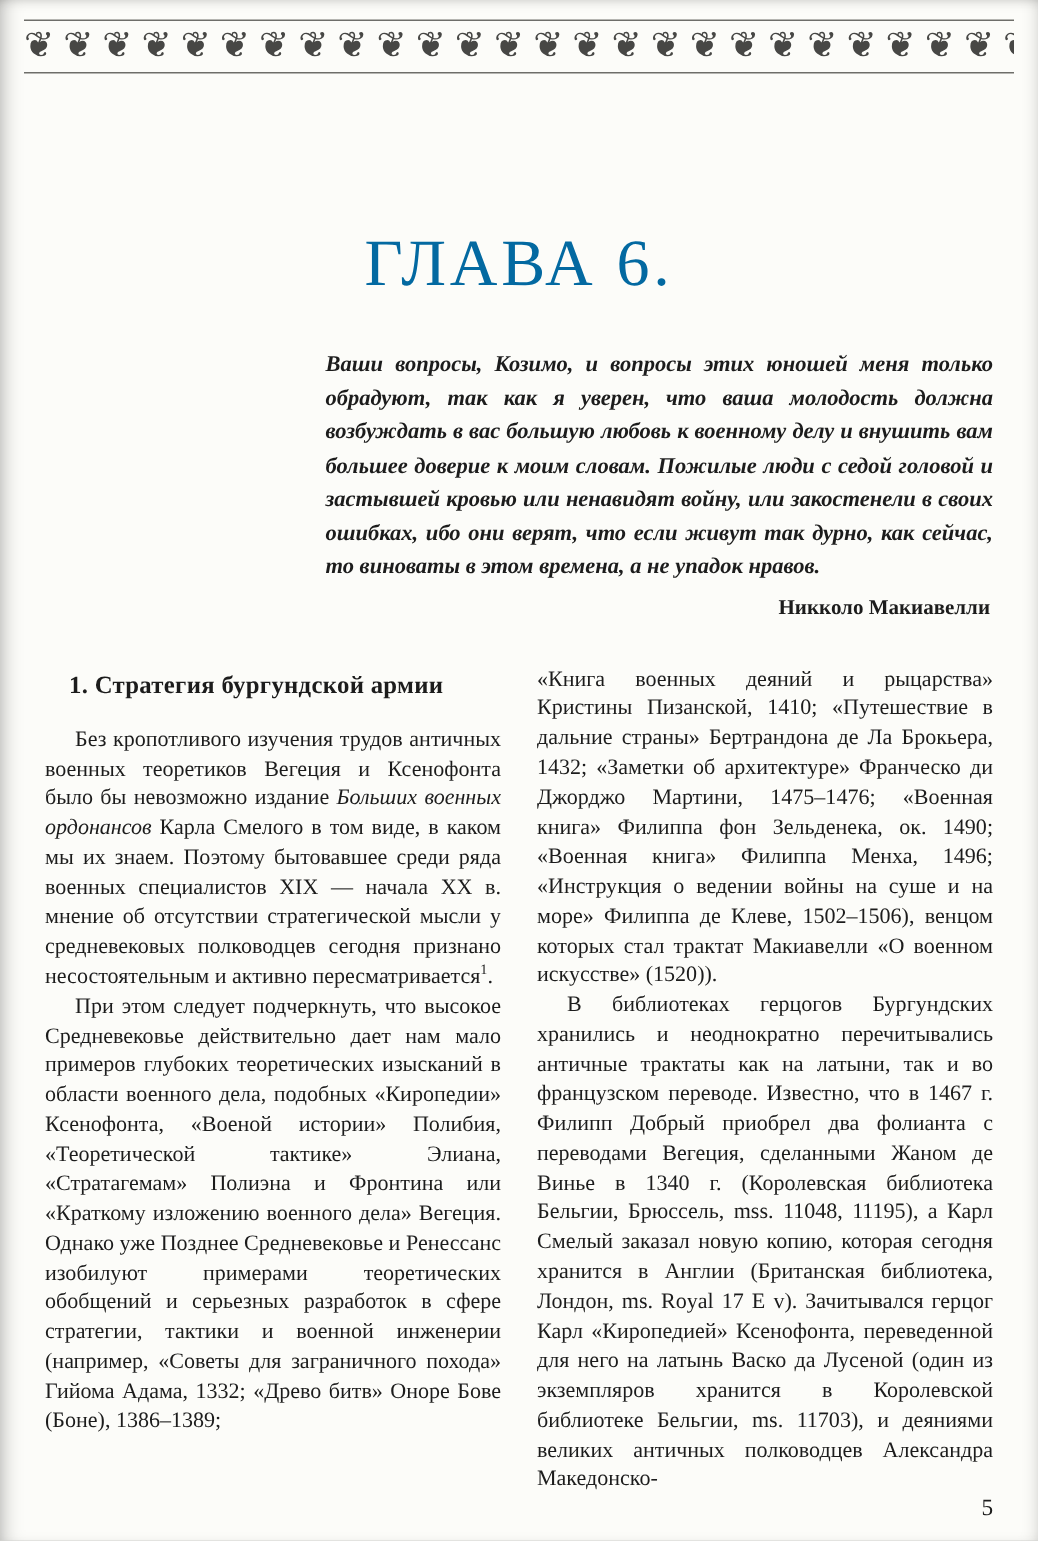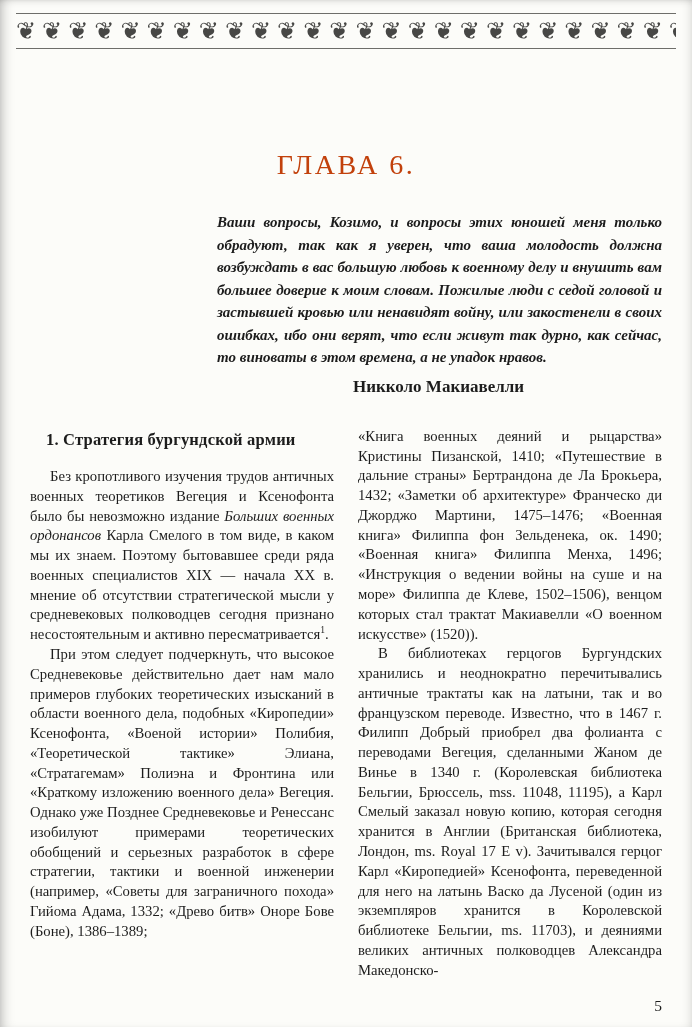--- a/index.html
+++ b/index.html
@@ -36,44 +36,44 @@
     line-height: 34px;
     letter-spacing: 6px;
     color: #474745;
     user-select: none;
   }
   
   .chapter-title {
     margin: 98px 0 0;
     text-align: center;
     font-weight: normal;
-    font-size: 28px;
+    font-size: 44px;
     line-height: 1.3;
     letter-spacing: 2.5px;
-    color: #c2410c;
+    color: #0369a1;
   }
   .chapter-title .line { display: block; }
   
   .epigraph {
     margin: 28px 30px 0 217px;
     font-family: Liberation Serif, serif;
   }
   .epigraph-text {
     margin: 0;
     font-style: italic;
     font-weight: bold;
     font-size: 15px;
     line-height: 1.5;
     text-align: justify;
   }
   .epigraph-attribution {
     margin: 8px 2px 0 0;
     font-weight: bold;
-    font-size: 17px;
-    text-align: center;
+    font-size: 14px;
+    text-align: right;
   }
   
   .columns {
     display: flex;
     gap: 24px;
     margin: 30px 30px 0;
   }
   .col {
     flex: 1 1 0;
     font-size: 14.7px;

